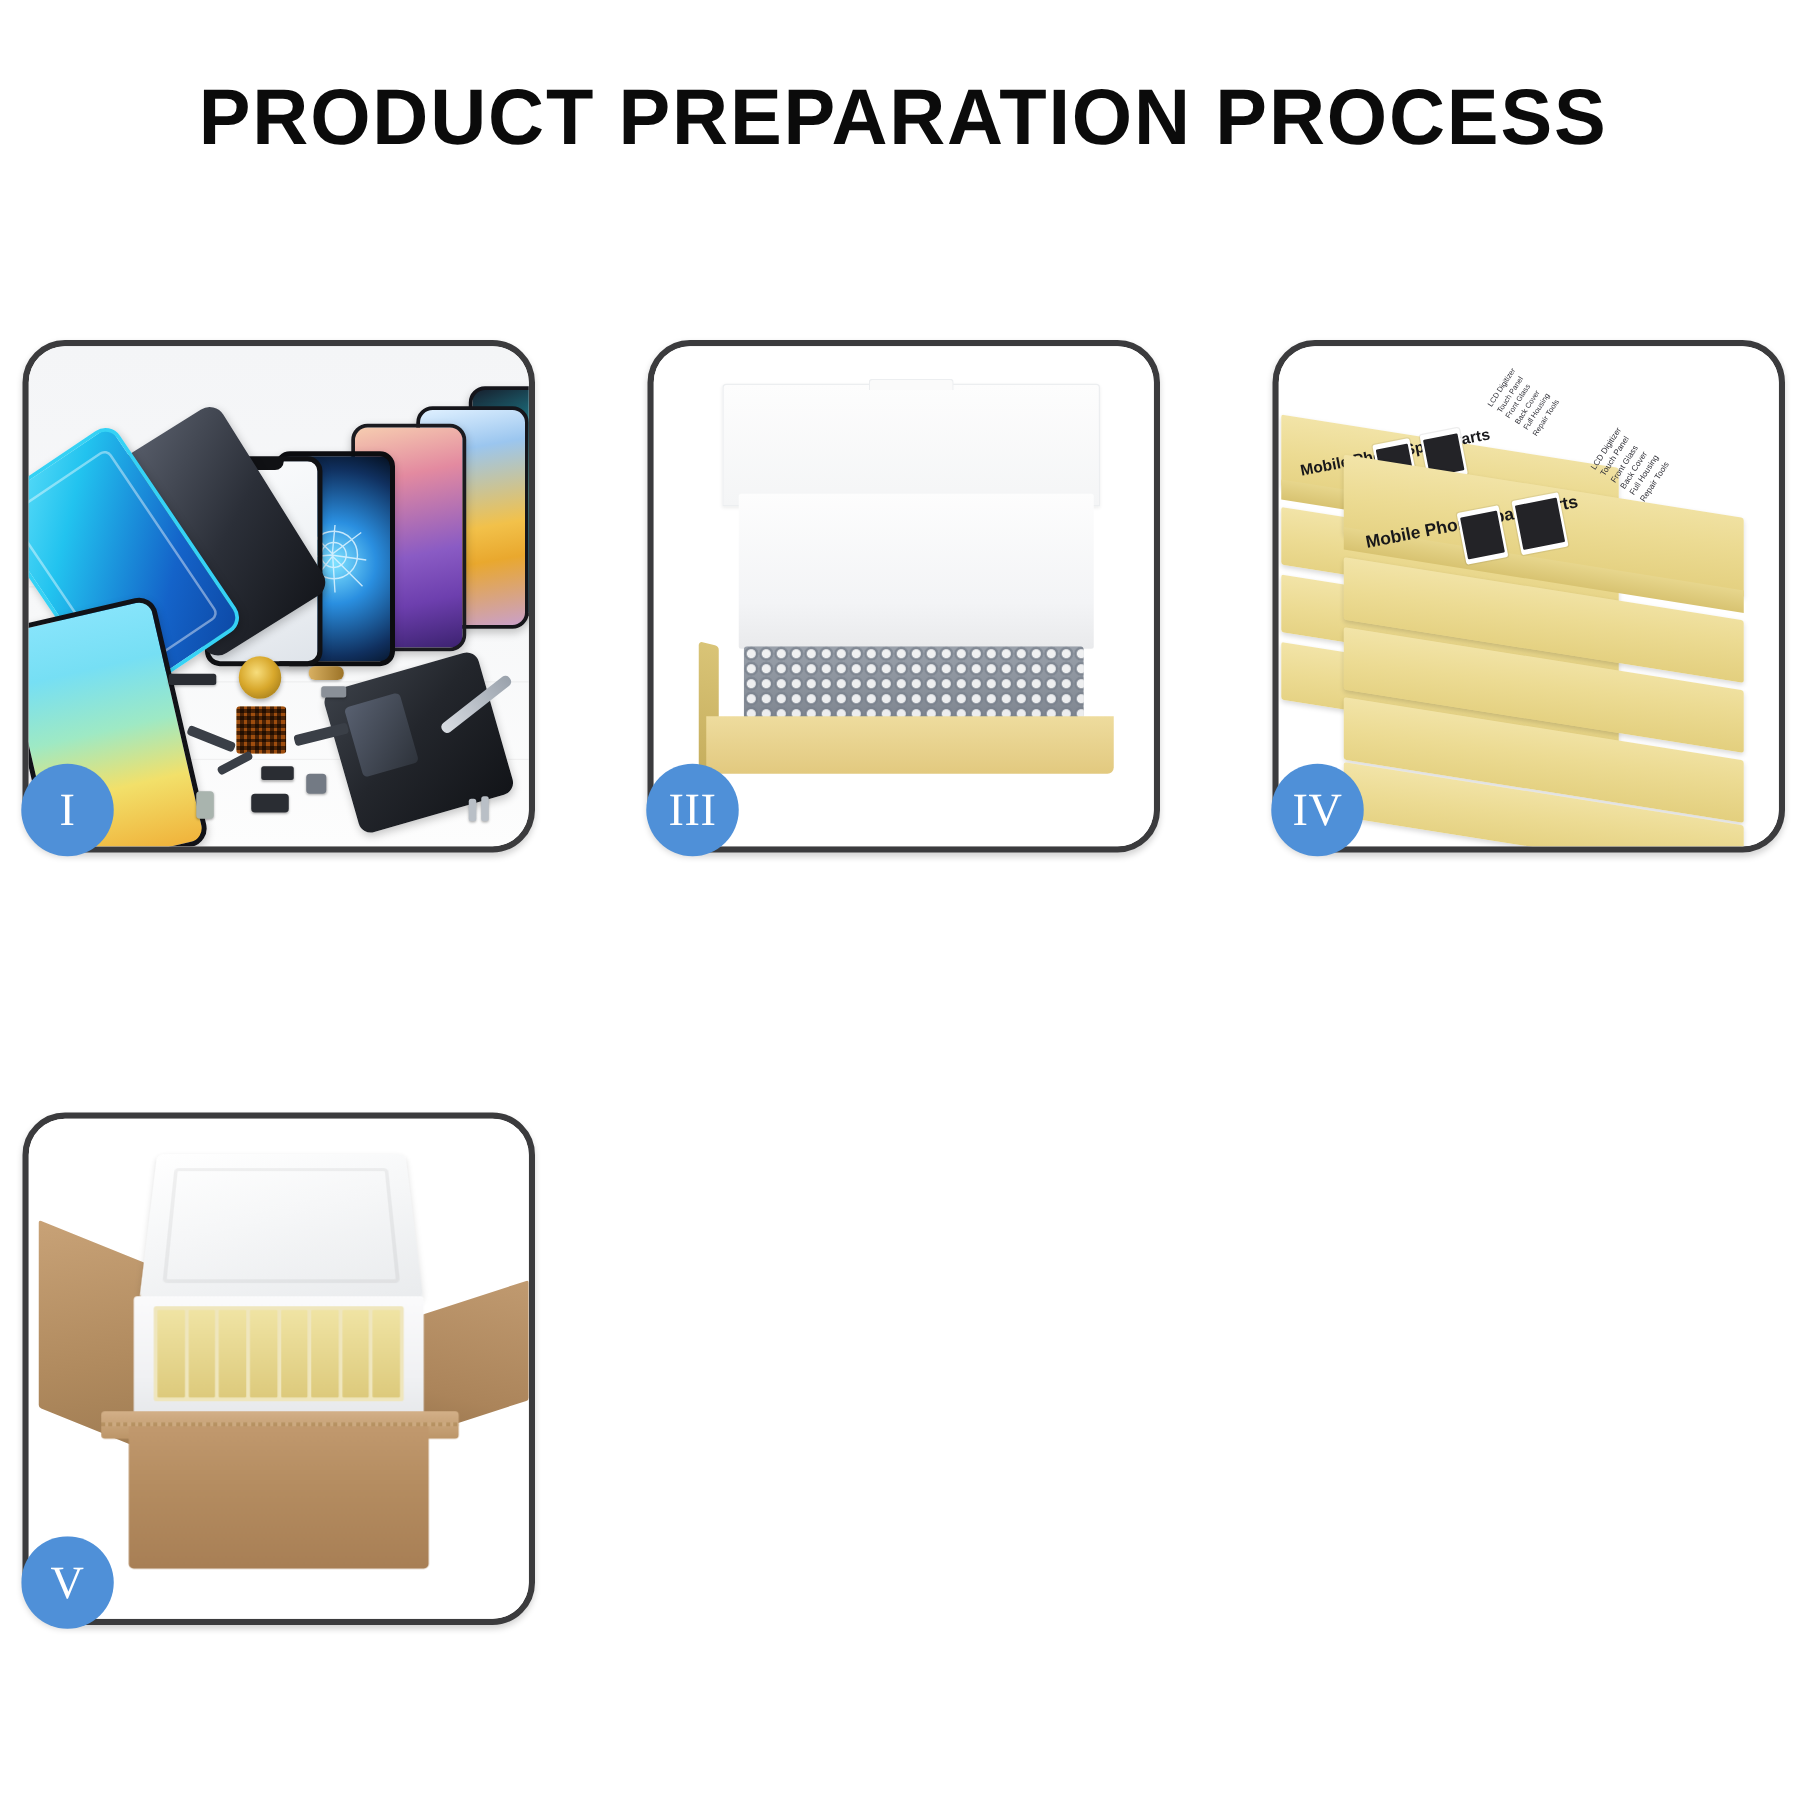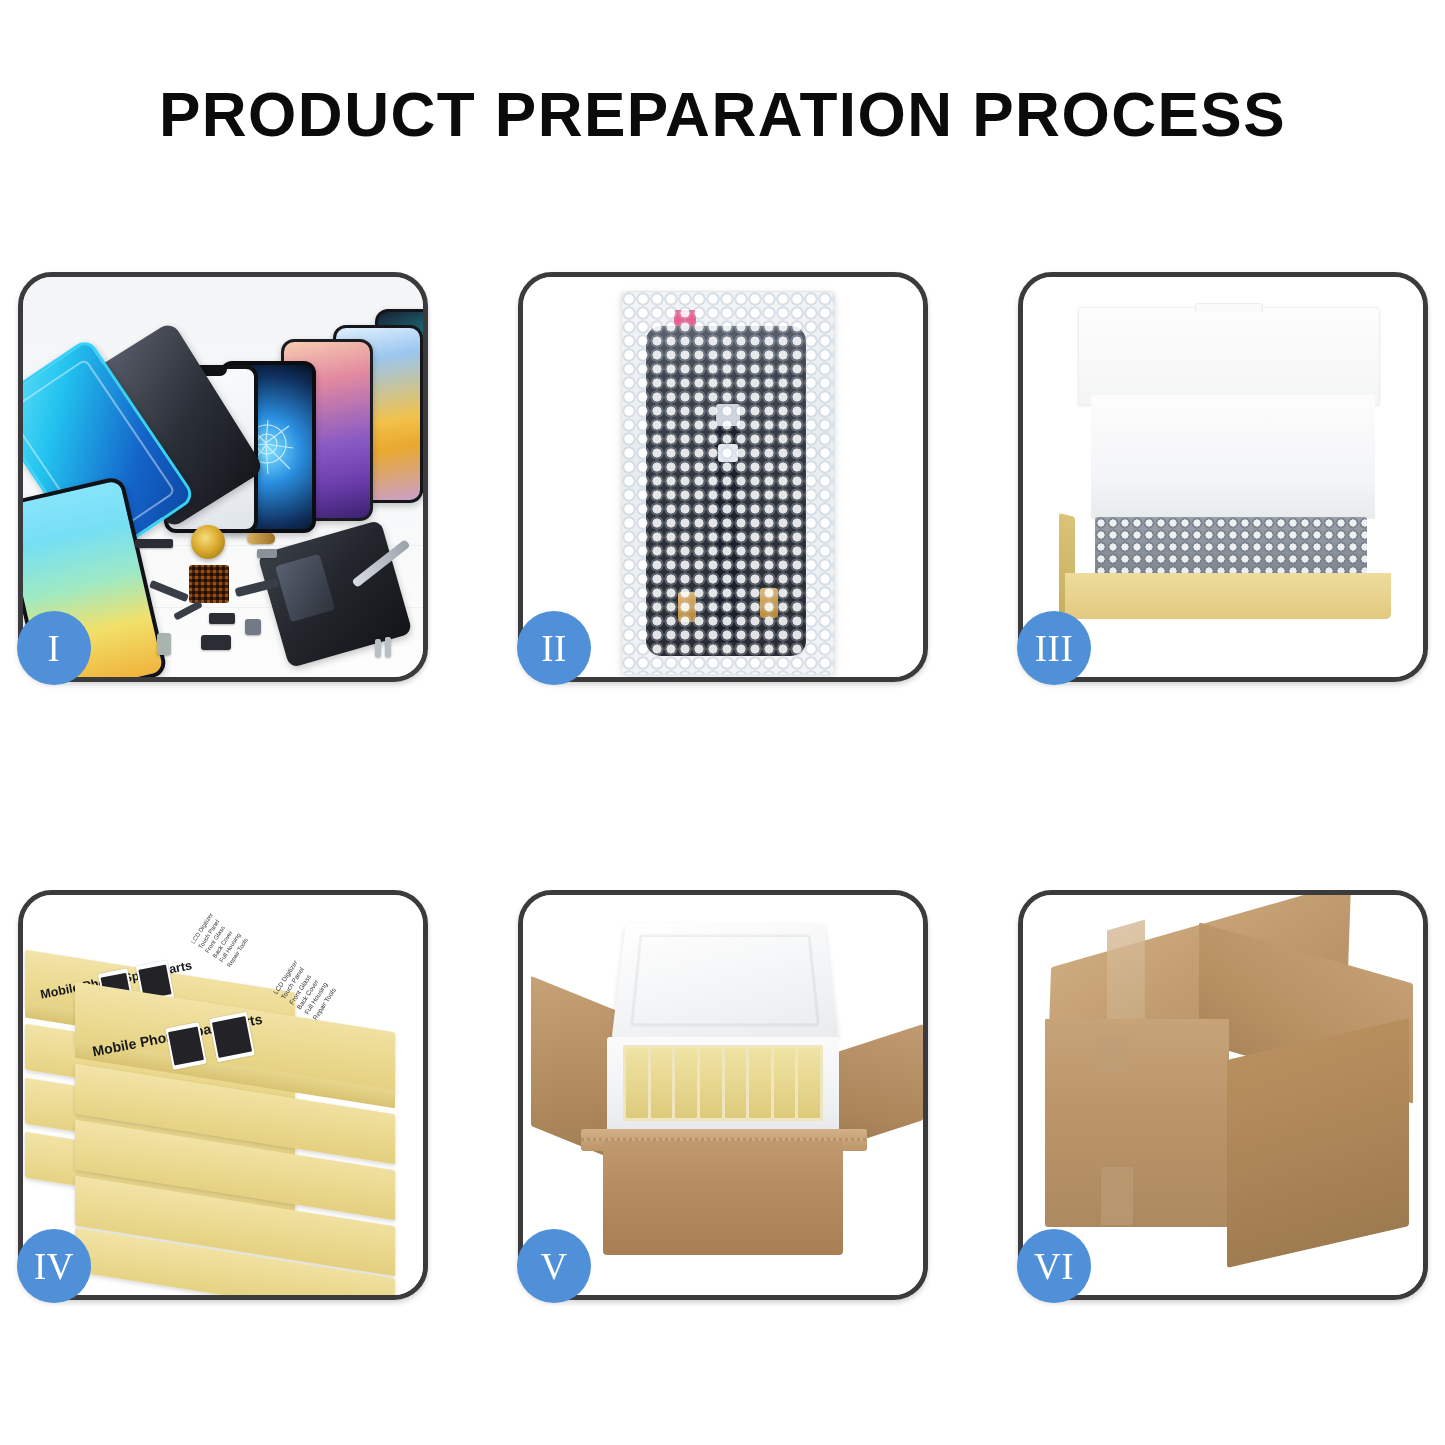--- a/index.html
+++ b/index.html
@@ -4,21 +4,21 @@
 <style>
   html,body{margin:0;padding:0;}
   body{
     width:1445px;height:1445px;background:#ffffff;
     font-family:"Liberation Sans","DejaVu Sans",sans-serif;
     overflow:hidden;position:relative;
   }
   .page{width:1445px;height:1445px;position:relative;}
 
   
-  .header{padding-top:82px;text-align:center;}
+  .header{padding-top:62px;text-align:center;}
   .title{
     font-family:"Liberation Sans","DejaVu Sans",sans-serif;
     font-size:63px;font-weight:700;color:#0b0b0b;
     letter-spacing:1.5px;line-height:1.02;
     transform:scaleX(0.985);transform-origin:center;
     white-space:nowrap;
   }
   .subtitle{
     margin-top:17px;font-size:28.5px;font-weight:400;color:#151515;
     letter-spacing:-0.1px;white-space:nowrap;
@@ -351,35 +351,20 @@
         <div class="chip" style="left:178px;top:358px;width:30px;height:15px;border-radius:3px;"></div>
         <div class="chip" style="left:222px;top:342px;width:16px;height:16px;background:#737a84;border-radius:3px;"></div>
         <div class="chip" style="left:134px;top:356px;width:14px;height:22px;background:#a9b4ae;border-radius:3px;"></div>
         <div class="chip" style="left:352px;top:362px;width:6px;height:18px;background:#b9bfc6;"></div>
         <div class="chip" style="left:362px;top:360px;width:6px;height:20px;background:#b9bfc6;"></div>
         <div class="tool"></div>
       </div>
       <div class="badge">I</div>
     </div>
 
-    <div class="card">
-      <div class="card-media c2">
-        <div class="bag">
-          <div class="bag-screen"></div>
-          <div class="bag-tape"></div>
-          <div class="bag-flex"></div>
-          <div class="bag-conn" style="top:112px;"></div>
-          <div class="bag-conn" style="top:152px;width:20px;height:18px;background:#e6eaef;"></div>
-          <div class="bag-gold" style="left:56px;top:300px;"></div>
-          <div class="bag-gold" style="left:138px;top:296px;"></div>
-          <div class="bubbles"></div>
-        </div>
-      </div>
-      <div class="badge">II</div>
-    </div>
 
     <div class="card">
       <div class="card-media c3">
         <div class="b3-lid"></div>
         <div class="b3-liner"></div>
         <div class="b3-tray"></div>
         <div class="b3-side"></div>
         <div class="b3-wrap"></div>
         <div class="b3-tray-front"></div>
       </div>
@@ -452,28 +437,15 @@
             <i></i>
             <i></i>
             <i></i>
         </div>
         <div class="k-rim"></div>
         <div class="k-body"></div>
       </div>
       <div class="badge">V</div>
     </div>
 
-    <div class="card">
-      <div class="card-media c6">
-        <div class="s-bg"></div>
-        <div class="s-top"></div>
-        <div class="s-top2"></div>
-        <div class="s-tape"></div>
-        <div class="s-front"></div>
-        <div class="s-side"></div>
-        <div class="s-tapeV" style="left:74px;top:140px;width:32px;height:36px;"></div>
-        <div class="s-tapeV" style="left:78px;top:272px;width:32px;height:58px;"></div>
-      </div>
-      <div class="badge">VI</div>
-    </div>
 
   </div>
 </div>
 
 </body></html>

